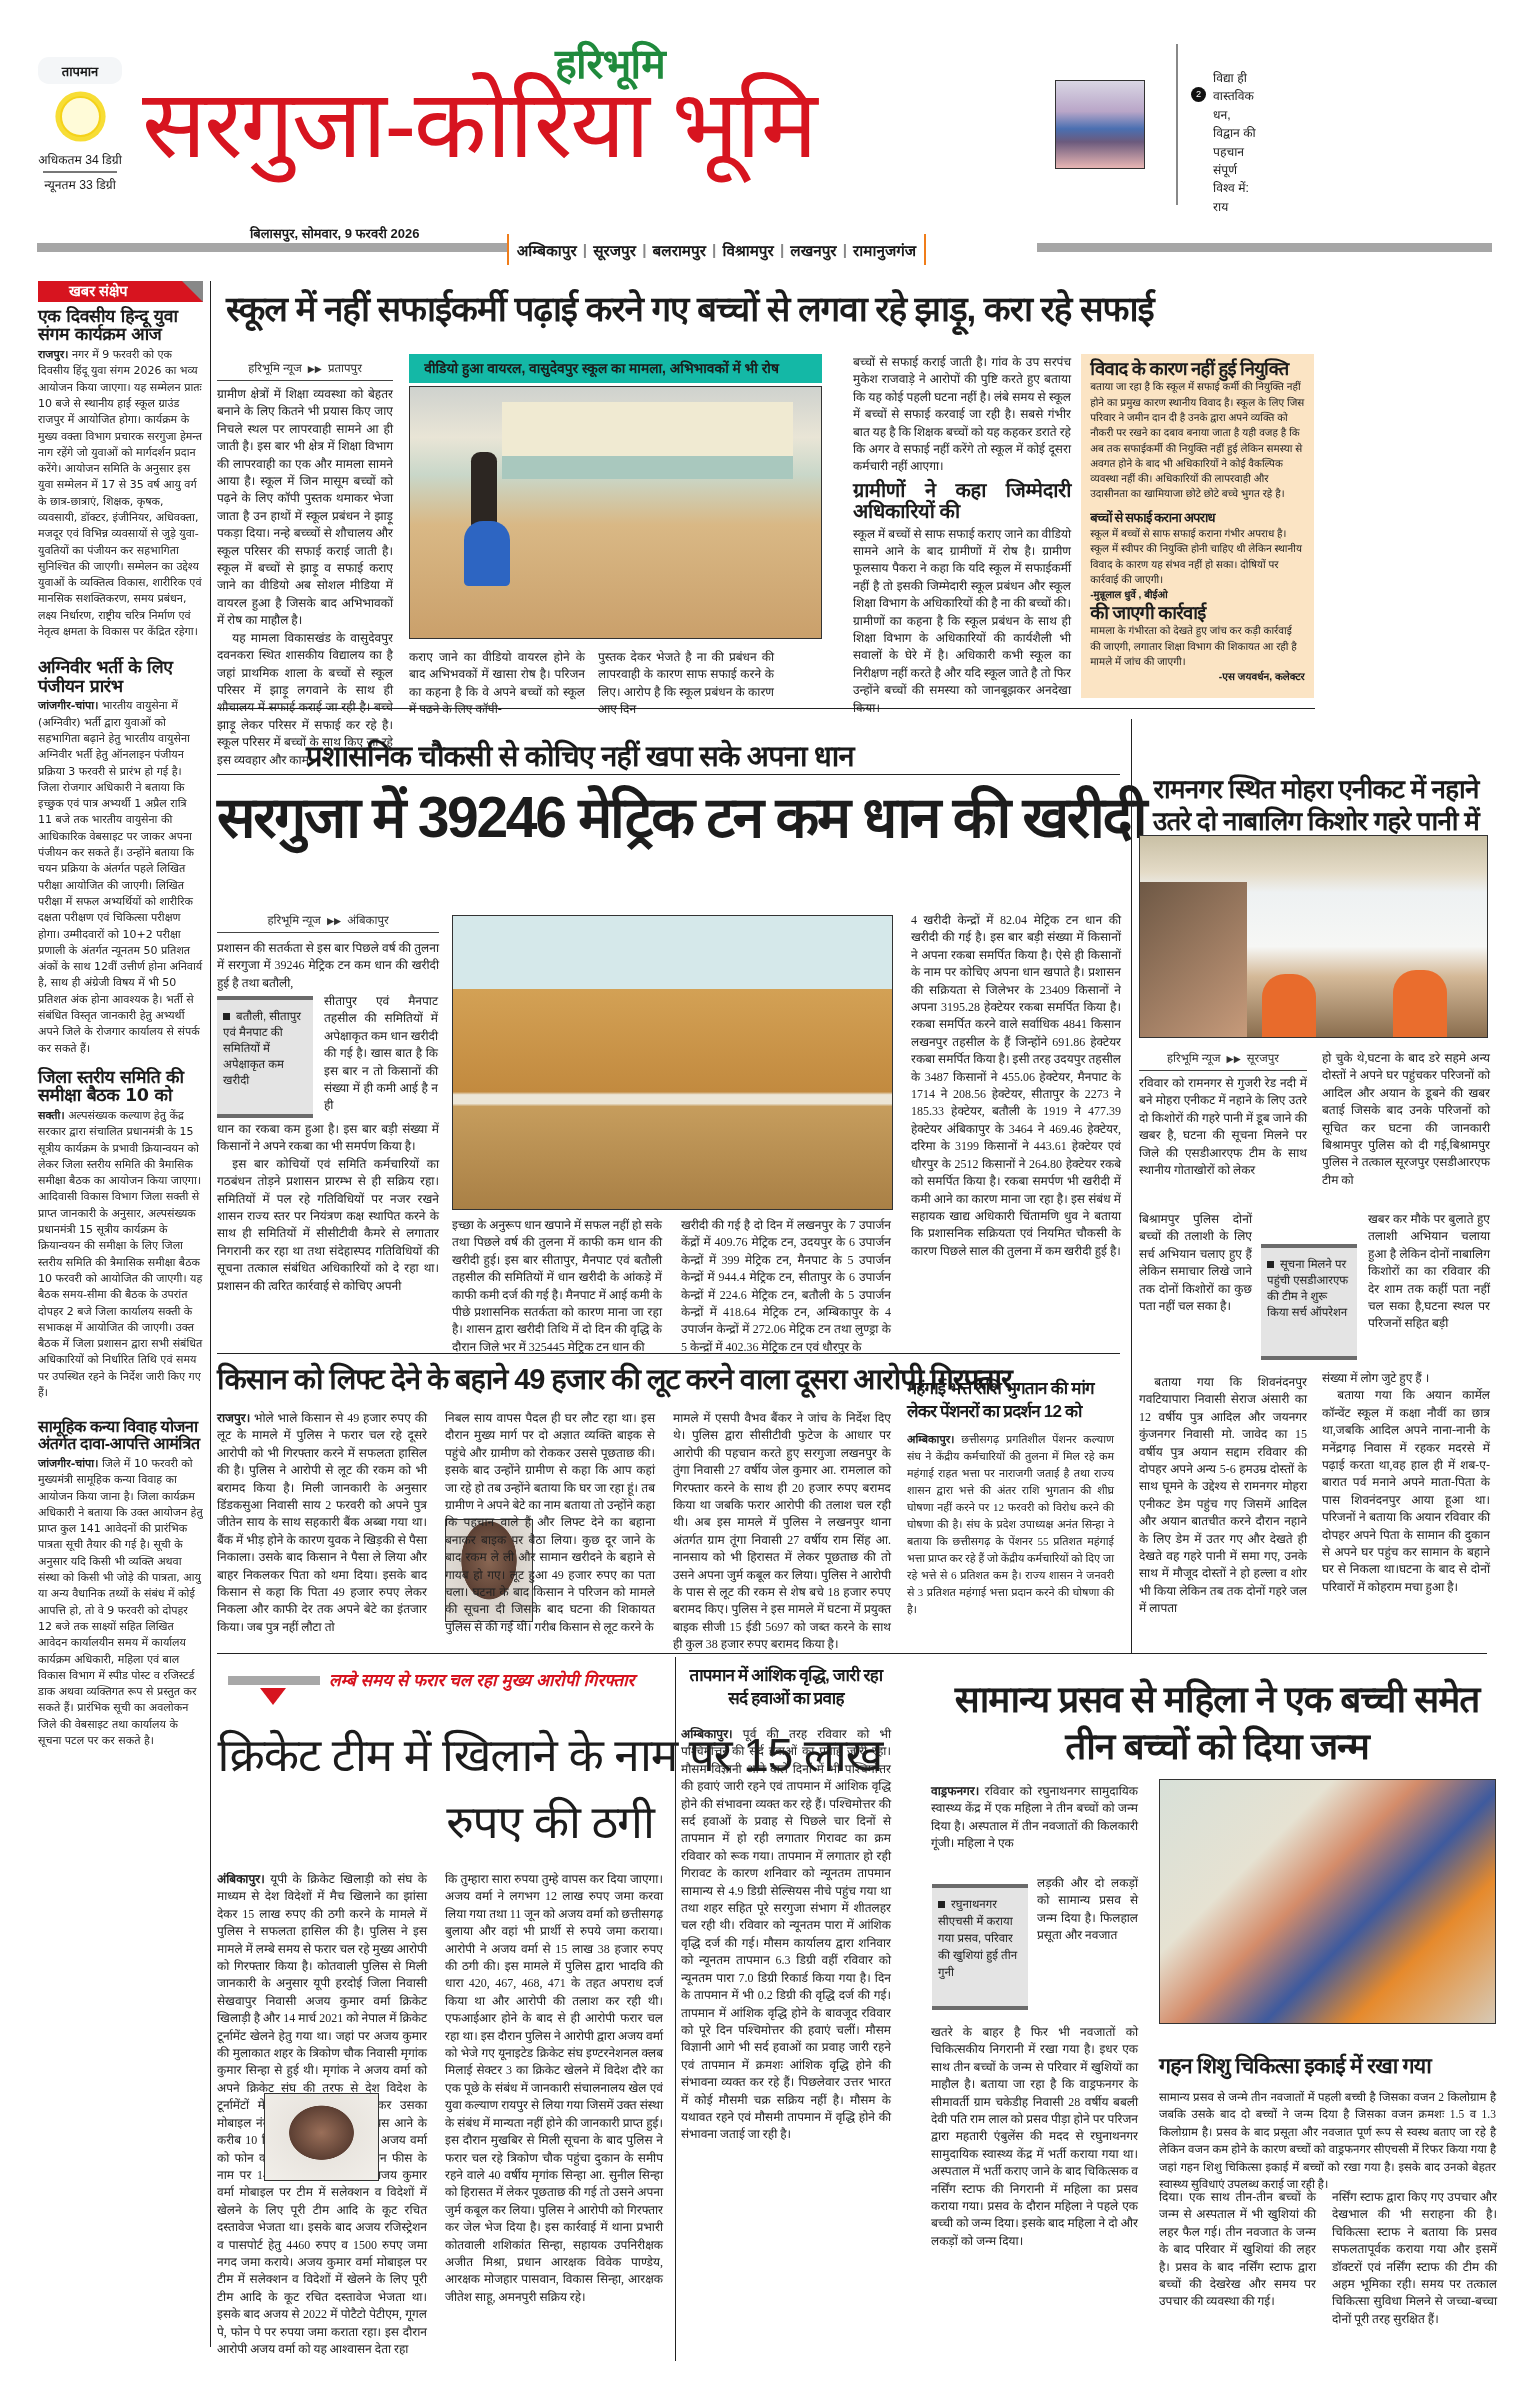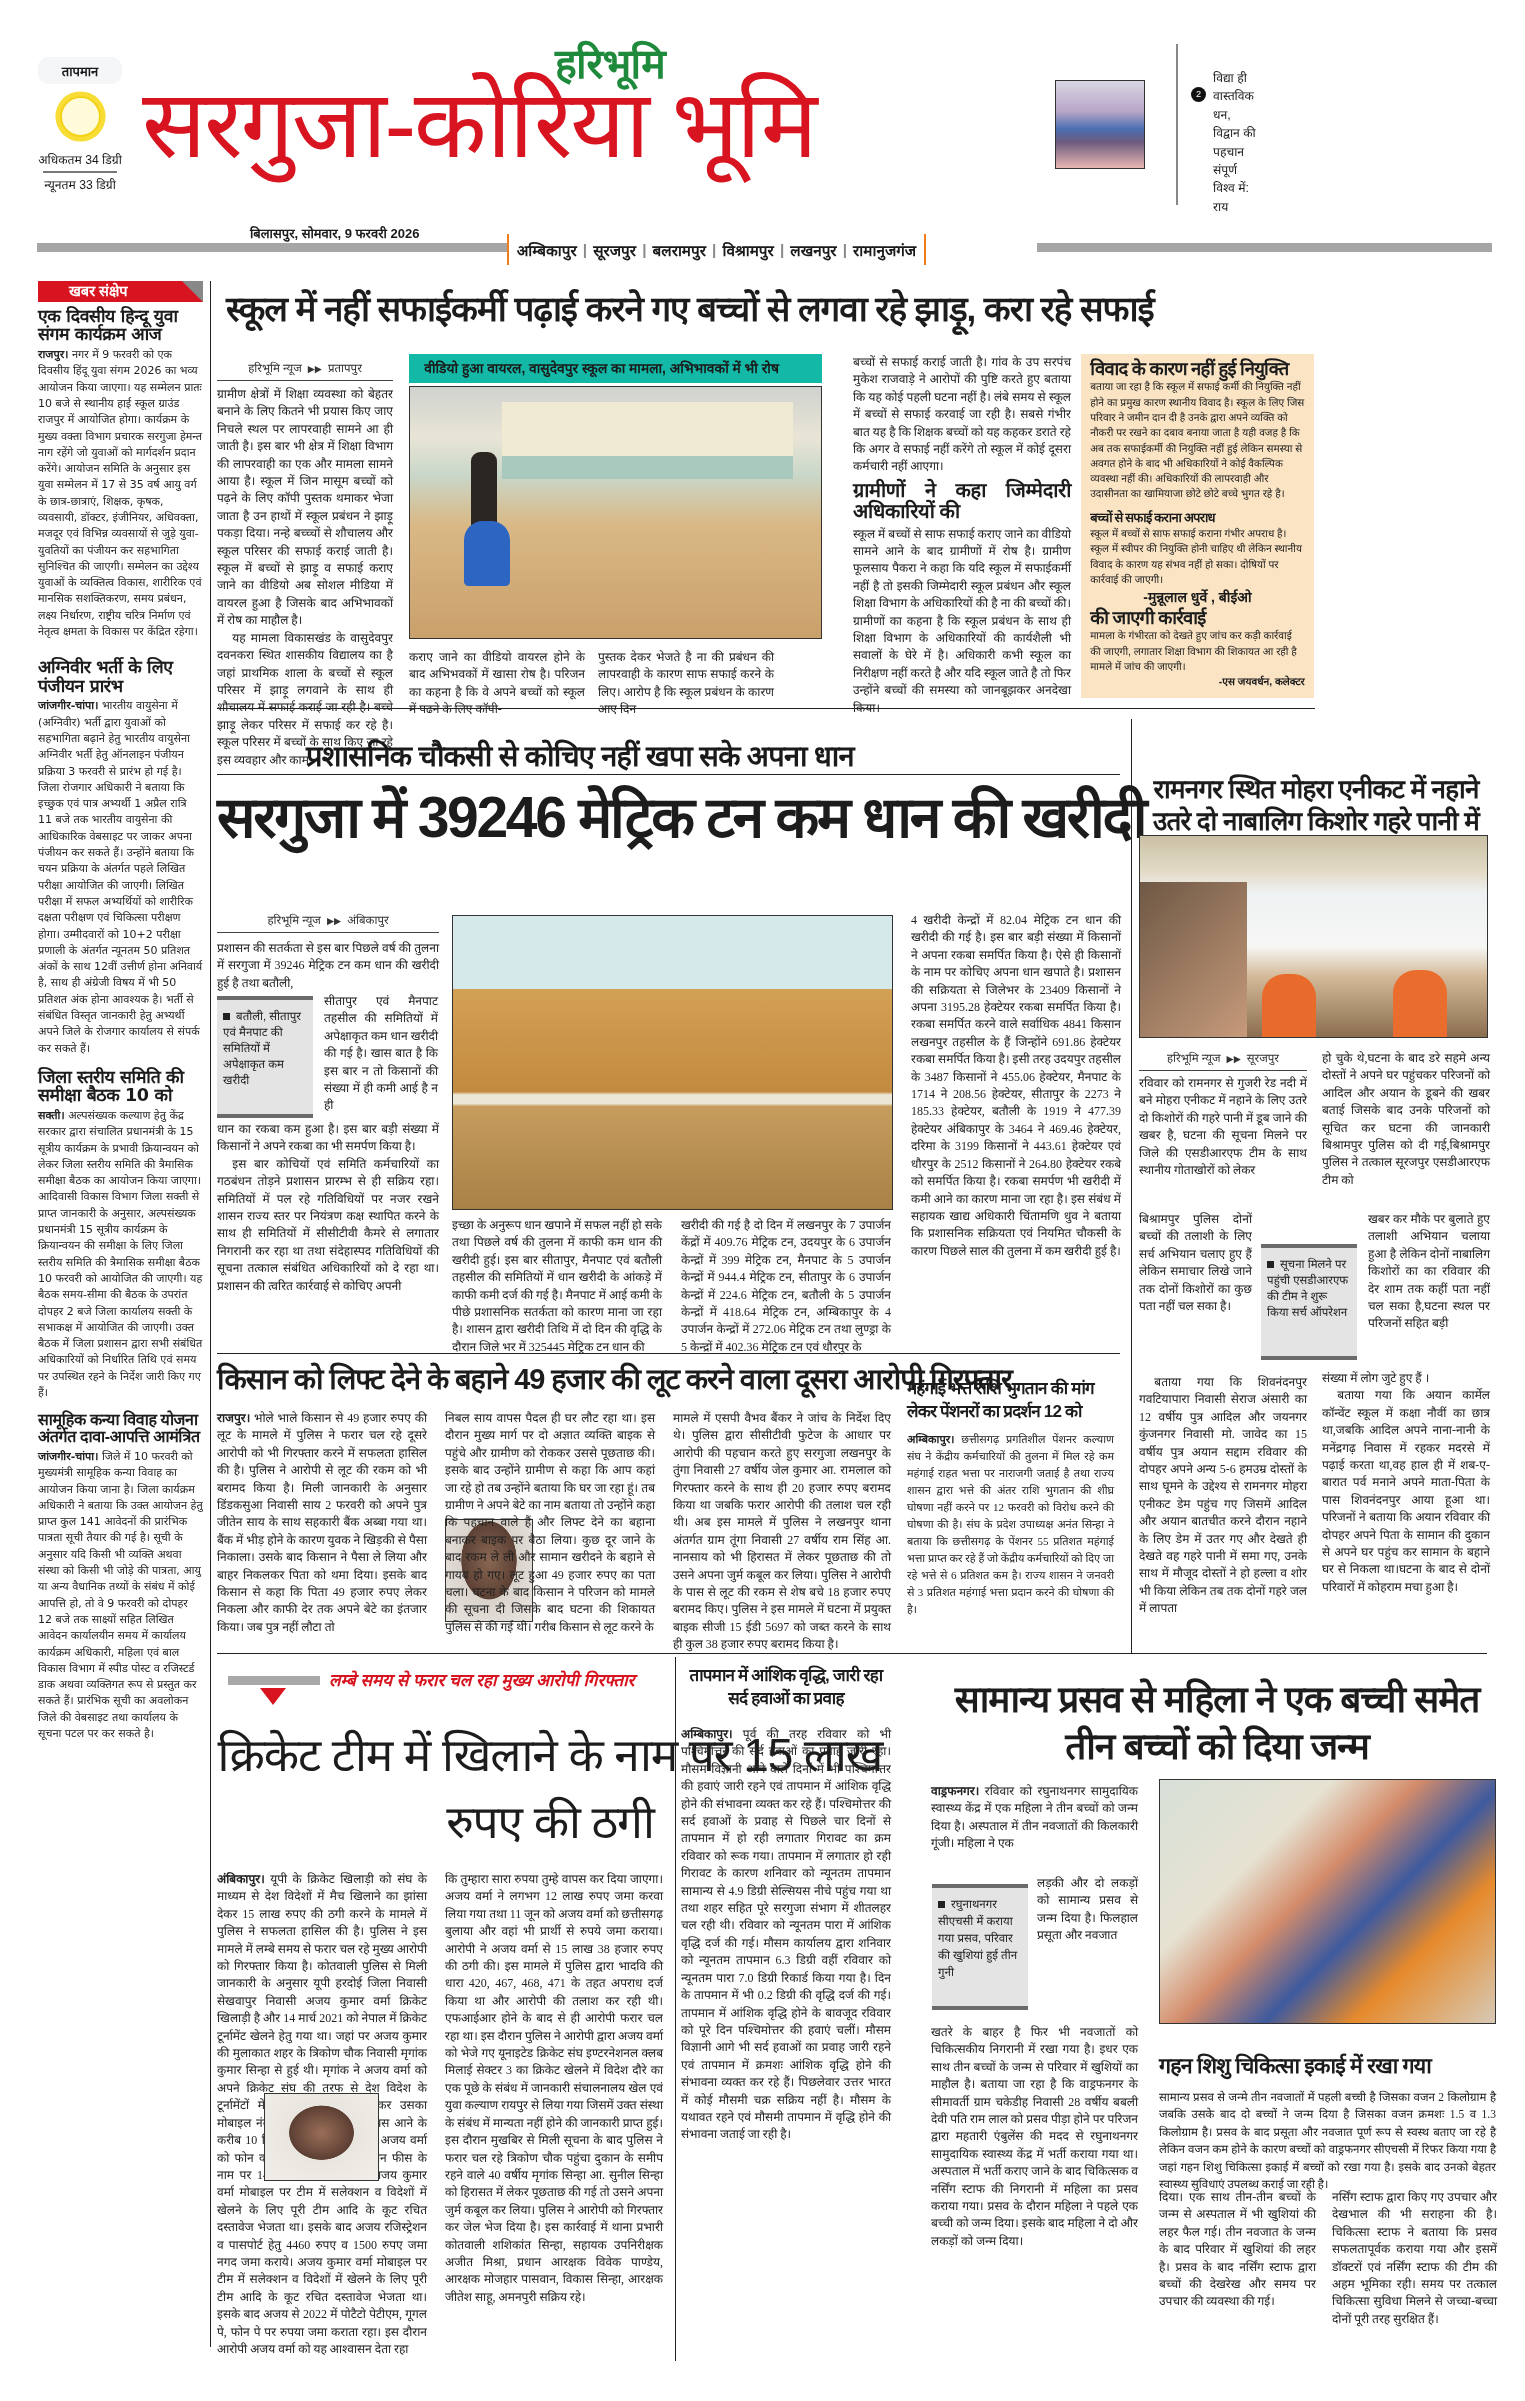--- a/index.html
+++ b/index.html
@@ -65,21 +65,21 @@
     <div class="body-text-lg" style="font-size:11px;line-height:16.3px;margin-top:3.1px;"><b>राजपुर।</b> <span>नगर में 9 फरवरी को एक दिवसीय हिंदू युवा संगम 2026 का भव्य आयोजन किया जाएगा। यह सम्मेलन प्रातः 10 बजे से स्थानीय हाई स्कूल ग्राउंड राजपुर में आयोजित होगा। कार्यक्रम के मुख्य वक्ता विभाग प्रचारक सरगुजा हेमन्त नाग रहेंगे जो युवाओं को मार्गदर्शन प्रदान करेंगे। आयोजन समिति के अनुसार इस युवा सम्मेलन में 17 से 35 वर्ष आयु वर्ग के छात्र-छात्राएं, शिक्षक, कृषक, व्यवसायी, डॉक्टर, इंजीनियर, अधिवक्ता, मजदूर एवं विभिन्न व्यवसायों से जुड़े युवा-युवतियों का पंजीयन कर सहभागिता सुनिश्चित की जाएगी। सम्मेलन का उद्देश्य युवाओं के व्यक्तित्व विकास, शारीरिक एवं मानसिक सशक्तिकरण, समय प्रबंधन, लक्ष्य निर्धारण, राष्ट्रीय चरित्र निर्माण एवं नेतृत्व क्षमता के विकास पर केंद्रित रहेगा।</span></div>
   </div>
   <div style="margin-top:18px;">
     <div class="headline" style="font-size:17.6px;font-family:'DejaVu Sans',sans-serif;letter-spacing:-0.4px;">अग्निवीर भर्ती के लिए पंजीयन प्रारंभ</div>
     <div class="body-text-lg" style="font-size:11px;line-height:16.3px;margin-top:3.1px;"><b>जांजगीर-चांपा।</b> <span>भारतीय वायुसेना में (अग्निवीर) भर्ती द्वारा युवाओं को सहभागिता बढ़ाने हेतु भारतीय वायुसेना अग्निवीर भर्ती हेतु ऑनलाइन पंजीयन प्रक्रिया 3 फरवरी से प्रारंभ हो गई है। जिला रोजगार अधिकारी ने बताया कि इच्छुक एवं पात्र अभ्यर्थी 1 अप्रैल रात्रि 11 बजे तक भारतीय वायुसेना की आधिकारिक वेबसाइट पर जाकर अपना पंजीयन कर सकते हैं। उन्होंने बताया कि चयन प्रक्रिया के अंतर्गत पहले लिखित परीक्षा आयोजित की जाएगी। लिखित परीक्षा में सफल अभ्यर्थियों को शारीरिक दक्षता परीक्षण एवं चिकित्सा परीक्षण होगा। उम्मीदवारों को 10+2 परीक्षा प्रणाली के अंतर्गत न्यूनतम 50 प्रतिशत अंकों के साथ 12वीं उत्तीर्ण होना अनिवार्य है, साथ ही अंग्रेजी विषय में भी 50 प्रतिशत अंक होना आवश्यक है। भर्ती से संबंधित विस्तृत जानकारी हेतु अभ्यर्थी अपने जिले के रोजगार कार्यालय से संपर्क कर सकते हैं।</span></div>
   </div>
   <div style="margin-top:11px;">
     <div class="headline" style="font-size:17.6px;font-family:'DejaVu Sans',sans-serif;letter-spacing:-0.4px;">जिला स्तरीय समिति की समीक्षा बैठक 10 को</div>
     <div class="body-text-lg" style="font-size:11px;line-height:16.3px;margin-top:3.1px;"><b>सक्ती।</b> <span>अल्पसंख्यक कल्याण हेतु केंद्र सरकार द्वारा संचालित प्रधानमंत्री के 15 सूत्रीय कार्यक्रम के प्रभावी क्रियान्वयन को लेकर जिला स्तरीय समिति की त्रैमासिक समीक्षा बैठक का आयोजन किया जाएगा। आदिवासी विकास विभाग जिला सक्ती से प्राप्त जानकारी के अनुसार, अल्पसंख्यक प्रधानमंत्री 15 सूत्रीय कार्यक्रम के क्रियान्वयन की समीक्षा के लिए जिला स्तरीय समिति की त्रैमासिक समीक्षा बैठक 10 फरवरी को आयोजित की जाएगी। यह बैठक समय-सीमा की बैठक के उपरांत दोपहर 2 बजे जिला कार्यालय सक्ती के सभाकक्ष में आयोजित की जाएगी। उक्त बैठक में जिला प्रशासन द्वारा सभी संबंधित अधिकारियों को निर्धारित तिथि एवं समय पर उपस्थित रहने के निर्देश जारी किए गए हैं।</span></div>
   </div>
-  <div style="margin-top:11px;">
+  <div style="margin-top:18px;">
     <div class="headline" style="font-size:16px;letter-spacing:-0.4px;">सामूहिक कन्या विवाह योजना अंतर्गत दावा-आपत्ति आमंत्रित</div>
     <div class="body-text-lg" style="font-size:11px;line-height:16.3px;margin-top:3.1px;"><b>जांजगीर-चांपा।</b> <span>जिले में 10 फरवरी को मुख्यमंत्री सामूहिक कन्या विवाह का आयोजन किया जाना है। जिला कार्यक्रम अधिकारी ने बताया कि उक्त आयोजन हेतु प्राप्त कुल 141 आवेदनों की प्रारंभिक पात्रता सूची तैयार की गई है। सूची के अनुसार यदि किसी भी व्यक्ति अथवा संस्था को किसी भी जोड़े की पात्रता, आयु या अन्य वैधानिक तथ्यों के संबंध में कोई आपत्ति हो, तो वे 9 फरवरी को दोपहर 12 बजे तक साक्ष्यों सहित लिखित आवेदन कार्यालयीन समय में कार्यालय कार्यक्रम अधिकारी, महिला एवं बाल विकास विभाग में स्पीड पोस्ट व रजिस्टर्ड डाक अथवा व्यक्तिगत रूप से प्रस्तुत कर सकते हैं। प्रारंभिक सूची का अवलोकन जिले की वेबसाइट तथा कार्यालय के सूचना पटल पर कर सकते है।</span></div>
   </div>
 </div>
 <div class="abs rule-v" style="left:210px;top:281px;height:2066px;width:0.8px;"></div>
 
 <div class="abs headline" style="left:226px;top:291px;width:1270px;font-size:35px;letter-spacing:-1.1px;white-space:nowrap;">स्कूल में नहीं सफाईकर्मी पढ़ाई करने गए बच्चों से लगवा रहे झाड़ू, करा रहे सफाई</div>
 
 <div class="abs" style="left:217px;top:360px;width:176px;">
   <div class="byline"><span>हरिभूमि न्यूज</span><span class="arrow">▶▶</span><span>प्रतापपुर</span></div>
@@ -102,21 +102,21 @@
   <p>बच्चों से सफाई कराई जाती है। गांव के उप सरपंच मुकेश राजवाड़े ने आरोपों की पुष्टि करते हुए बताया कि यह कोई पहली घटना नहीं है। लंबे समय से स्कूल में बच्चों से सफाई करवाई जा रही है। सबसे गंभीर बात यह है कि शिक्षक बच्चों को यह कहकर डराते रहे कि अगर वे सफाई नहीं करेंगे तो स्कूल में कोई दूसरा कर्मचारी नहीं आएगा।</p>
   <div class="headline" style="font-size:20px;margin:4.6px 0 3.1px;letter-spacing:-0.4px;">ग्रामीणों ने कहा जिम्मेदारी अधिकारियों की</div>
   <p>स्कूल में बच्चों से साफ सफाई कराए जाने का वीडियो सामने आने के बाद ग्रामीणों में रोष है। ग्रामीण फूलसाय पैकरा ने कहा कि यदि स्कूल में सफाईकर्मी नहीं है तो इसकी जिम्मेदारी स्कूल प्रबंधन और स्कूल शिक्षा विभाग के अधिकारियों की है ना की बच्चों की। ग्रामीणों का कहना है कि स्कूल प्रबंधन के साथ ही शिक्षा विभाग के अधिकारियों की कार्यशैली भी सवालों के घेरे में है। अधिकारी कभी स्कूल का निरीक्षण नहीं करते है और यदि स्कूल जाते है तो फिर उन्होंने बच्चों की समस्या को जानबूझकर अनदेखा किया।</p>
 </div>
 
 <div class="abs" style="left:1081px;top:354px;width:233px;height:344px;background:#fbe4c4;padding:4.6px 9.2px;">
   <div class="headline" style="font-size:18.4px;">विवाद के कारण नहीं हुई नियुक्ति</div>
   <div style="font-family:'Liberation Sans',sans-serif;font-size:10.3px;line-height:15.3px;margin-top:1.5px;">बताया जा रहा है कि स्कूल में सफाई कर्मी की नियुक्ति नहीं होने का प्रमुख कारण स्थानीय विवाद है। स्कूल के लिए जिस परिवार ने जमीन दान दी है उनके द्वारा अपने व्यक्ति को नौकरी पर रखने का दबाव बनाया जाता है यही वजह है कि अब तक सफाईकर्मी की नियुक्ति नहीं हुई लेकिन समस्या से अवगत होने के बाद भी अधिकारियों ने कोई वैकल्पिक व्यवस्था नहीं की। अधिकारियों की लापरवाही और उदासीनता का खामियाजा छोटे छोटे बच्चे भुगत रहे है।</div>
   <div class="headline" style="font-size:13px;margin-top:9px;">बच्चों से सफाई कराना अपराध</div>
   <div style="font-family:'Liberation Sans',sans-serif;font-size:10.3px;line-height:15.3px;margin-top:1.5px;">स्कूल में बच्चों से साफ सफाई कराना गंभीर अपराध है। स्कूल में स्वीपर की नियुक्ति होनी चाहिए थी लेकिन स्थानीय विवाद के कारण यह संभव नहीं हो सका। दोषियों पर कार्रवाई की जाएगी।</div>
-  <div style="font-family:'Liberation Sans',sans-serif;font-weight:bold;font-size:14px;text-align:center;">-मुन्नूलाल धुर्वे , बीईओ</div>
+  <div style="font-family:'Liberation Sans',sans-serif;font-weight:bold;font-size:10px;text-align:left;">-मुन्नूलाल धुर्वे , बीईओ</div>
   <div class="headline" style="font-size:18.4px;margin-top:1.5px;">की जाएगी कार्रवाई</div>
   <div style="font-family:'Liberation Sans',sans-serif;font-size:10.3px;line-height:15.3px;margin-top:1.5px;">मामला के गंभीरता को देखते हुए जांच कर कड़ी कार्रवाई की जाएगी, लगातार शिक्षा विभाग की शिकायत आ रही है मामले में जांच की जाएगी।</div>
   <div style="font-family:'Liberation Sans',sans-serif;font-weight:bold;font-size:10.3px;text-align:right;">-एस जयवर्धन, कलेक्टर</div>
 </div>
 
 <div class="abs rule-h" style="left:217px;top:708px;width:1098px;height:1.1px;"></div>
 
 <div class="abs" style="left:306px;top:735px;font-family:'Liberation Sans',sans-serif;font-weight:bold;font-size:29px;letter-spacing:-0.8px;white-space:nowrap;">प्रशासनिक चौकसी से कोचिए नहीं खपा सके अपना धान</div>
 <div class="abs rule-h" style="left:217px;top:774px;width:903px;height:1.1px;"></div>
 <div class="abs headline" style="left:217px;top:788px;font-size:57px;letter-spacing:-2.3px;white-space:nowrap;">सरगुजा में 39246 मेट्रिक टन कम धान की खरीदी</div>

